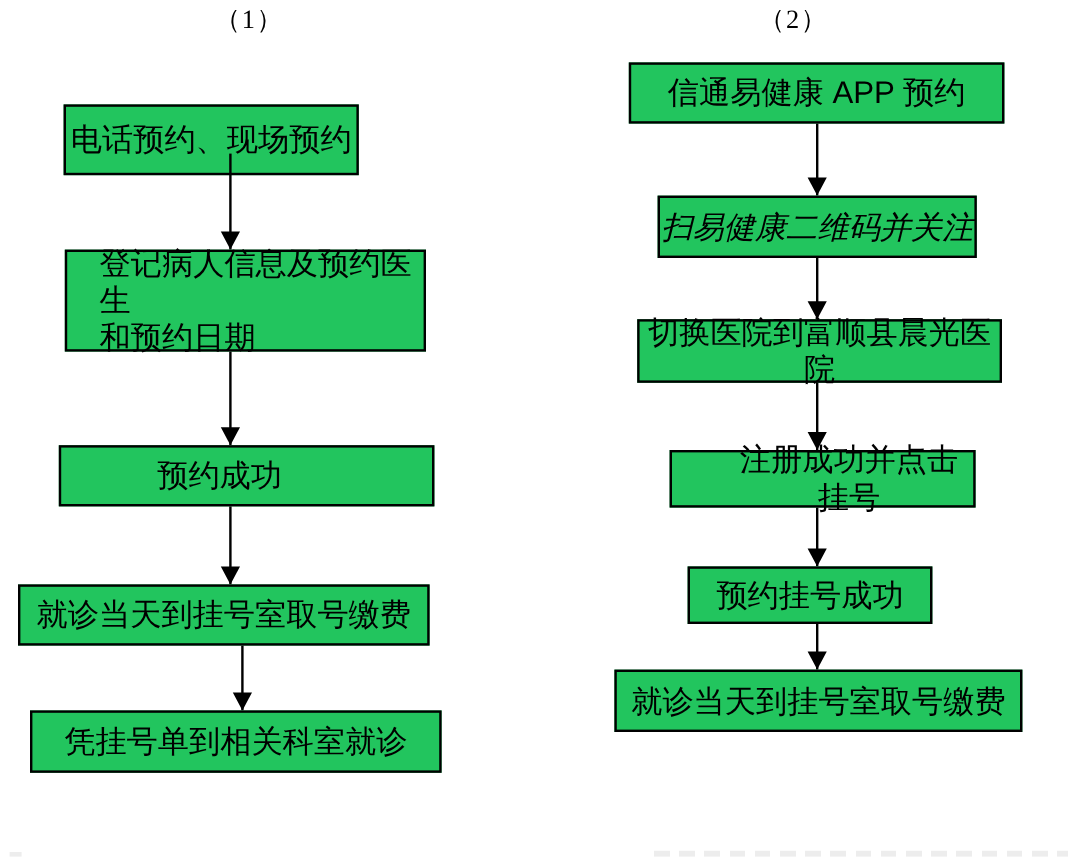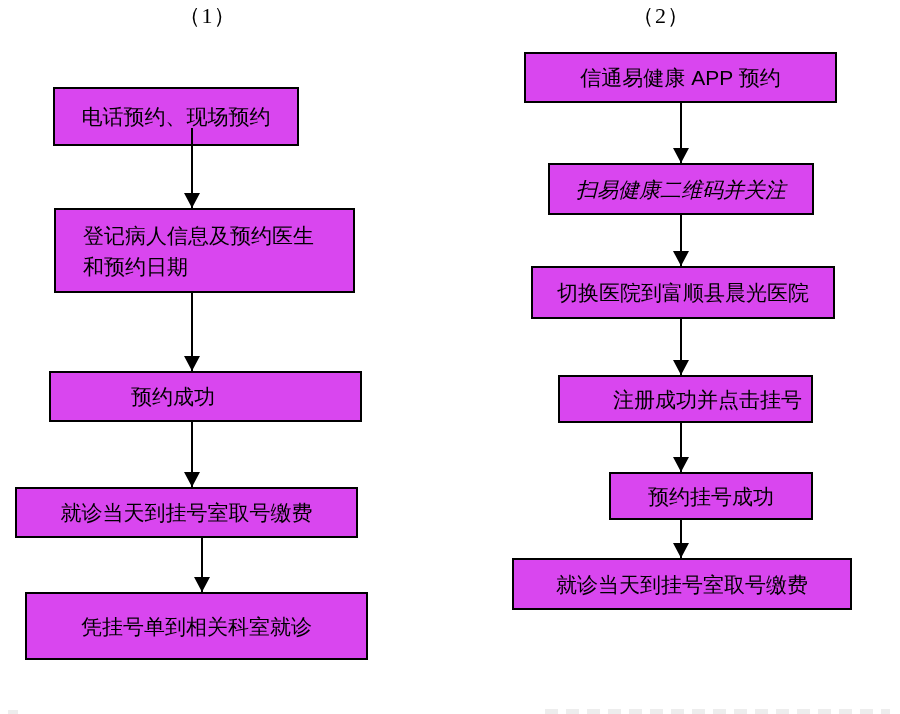--- a/index.html
+++ b/index.html
@@ -18,26 +18,26 @@
     text-align: center;
     font-size: 22px;
     line-height: 26px;
     font-family: "Liberation Serif", "DejaVu Serif", serif;
     letter-spacing: 1px;
   }
   .box {
     position: absolute;
     box-sizing: border-box;
     border: 2px solid #000000;
-    background: #d946ef;
+    background: #22c55e;
     display: flex;
     align-items: center;
     justify-content: center;
     text-align: center;
-    font-size: 21px;
+    font-size: 26px;
     line-height: 31px;
     white-space: pre-line;
   }
   .box.left {
     justify-content: flex-start;
     text-align: left;
   }
   .arrow {
     position: absolute;
     width: 2px;
@@ -54,32 +54,32 @@
     border-left: 8px solid transparent;
     border-right: 8px solid transparent;
     border-top: 15px solid #000000;
   }
   
   .c1-t  { left: 150px; top: 3px;   width: 115px; }
   .c1-b1 { left: 53px;  top: 87px;  width: 246px; height: 59px; }
   .c1-b2 { left: 54px;  top: 208px; width: 301px; height: 85px; padding-left: 27px; padding-right: 8px; }
   .c1-b3 { left: 49px;  top: 371px; width: 313px; height: 51px; padding-left: 80px; }
   .c1-b4 { left: 15px;  top: 487px; width: 343px; height: 51px; }
-  .c1-b5 { left: 25px;  top: 592px; width: 343px; height: 68px; }
+  .c1-b5 { left: 25px;  top: 592px; width: 343px; height: 52px; }
   .a1 { left: 191px; top: 128px; height: 80px; }
   .a2 { left: 191px; top: 293px; height: 78px; }
   .a3 { left: 191px; top: 422px; height: 65px; }
   .a4 { left: 201px; top: 538px; height: 54px; }
   
   .c2-t  { left: 603px; top: 3px;   width: 116px; }
   .c2-b1 { left: 524px; top: 52px;  width: 313px; height: 51px; }
   .c2-b2 { left: 548px; top: 163px; width: 266px; height: 52px; font-style: italic; }
   .c2-b3 { left: 531px; top: 266px; width: 304px; height: 53px; }
   .c2-b4 { left: 558px; top: 375px; width: 255px; height: 48px; padding-left: 44px; }
-  .c2-b5 { left: 573px; top: 472px; width: 204px; height: 48px; margin-left: 36px; }
+  .c2-b5 { left: 573px; top: 472px; width: 204px; height: 48px; }
   .c2-b6 { left: 512px; top: 558px; width: 340px; height: 52px; }
   .a5 { left: 680px; top: 103px; height: 60px; }
   .a6 { left: 680px; top: 215px; height: 51px; }
   .a7 { left: 680px; top: 319px; height: 56px; }
   .a8 { left: 680px; top: 423px; height: 49px; }
   .a9 { left: 680px; top: 520px; height: 38px; }
   
   .artifact {
     position: absolute;
     bottom: 0;

